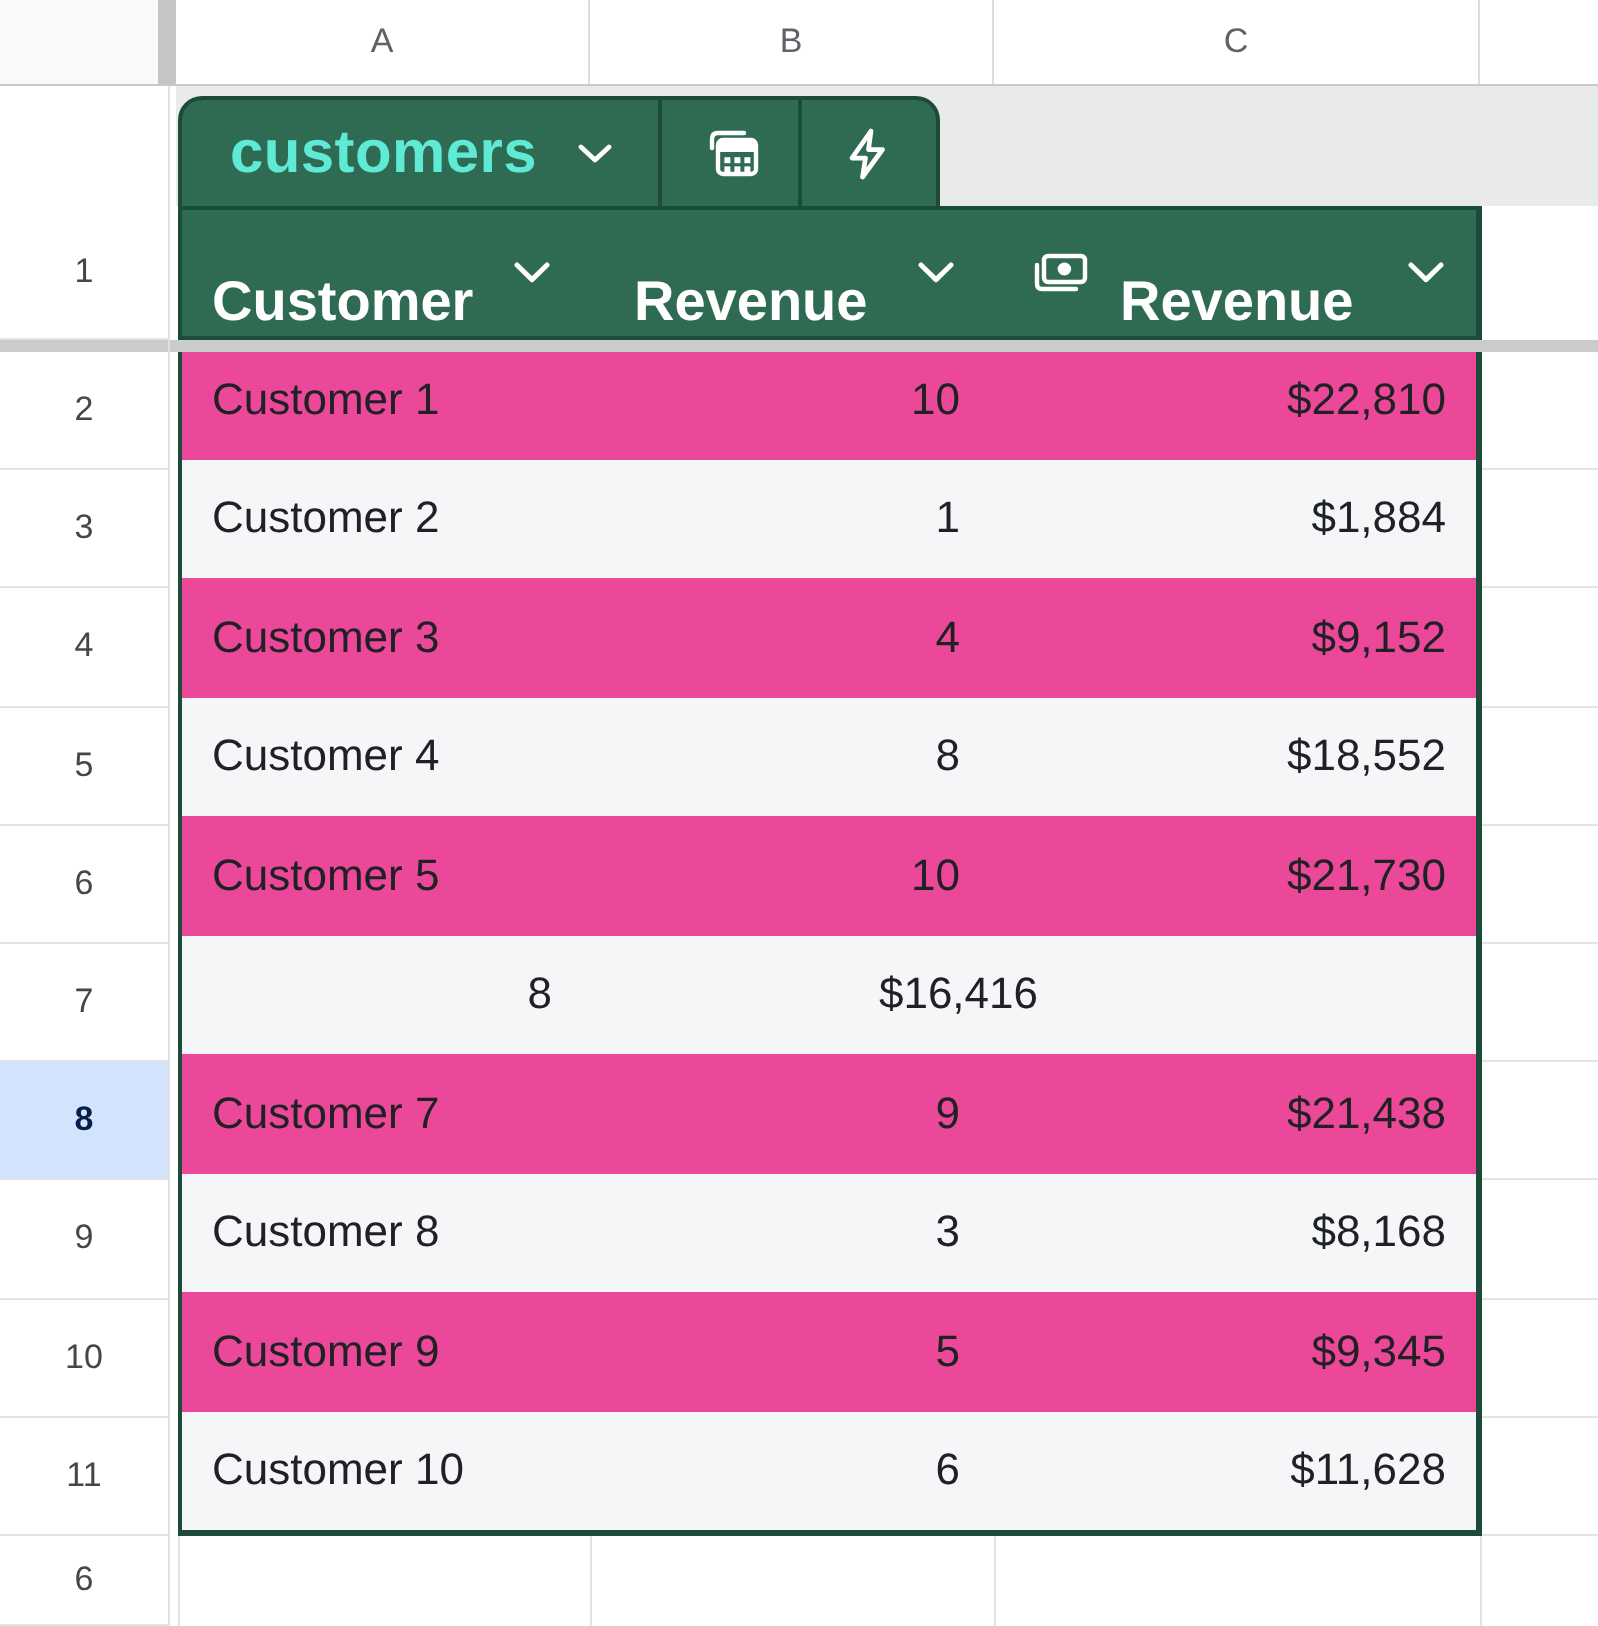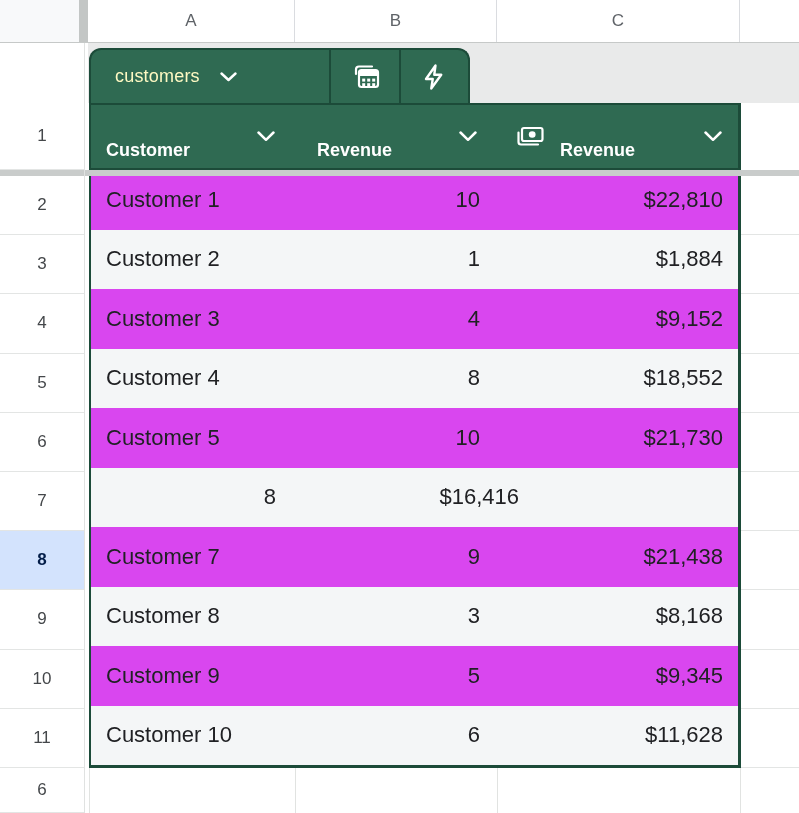--- a/index.html
+++ b/index.html
@@ -12,46 +12,46 @@
   .freeze-col-bar{position:absolute;left:79px;top:0;width:9px;height:42px;background:#c3c6c5;}
   .colhead{position:absolute;top:0;height:42px;display:flex;align-items:center;justify-content:center;
            color:#5f6368;font-size:17px;border-right:1px solid #dadce0;box-sizing:border-box;}
 
   
   .tab-band{position:absolute;left:88px;top:43px;width:711px;height:60px;background:#e9eaea;}
   .table-tab{position:absolute;left:89px;top:48px;width:381px;height:55px;box-sizing:border-box;
              background:var(--green);border:2px solid var(--green-dark);border-bottom:none;
              border-radius:12px 12px 0 0;display:flex;align-items:stretch;overflow:hidden;}
   .tab-name-sec{flex:0 0 214px;display:flex;align-items:center;padding-left:24px;gap:20px;cursor:pointer;}
-  .tab-name{color:#fef9c3;font-size:18px;font-weight:400;letter-spacing:.2px;}
+  .tab-name{color:#5eead4;font-size:30px;font-weight:700;letter-spacing:.2px;}
   .tab-icon-sec{flex:1;display:flex;align-items:center;justify-content:center;border-left:2px solid var(--green-dark);cursor:pointer;}
 
   
   .freeze-row-bar{position:absolute;left:0;top:170px;width:799px;height:6px;background:#c9cccb;}
 
   
   .rowhead{position:absolute;left:0;width:84px;display:flex;align-items:center;justify-content:center;
            color:#44474a;font-size:17px;background:#ffffff;border-bottom:1px solid #e3e5e4;box-sizing:border-box;}
   .rowhead.sel{background:var(--sel-bg);color:var(--sel-text);font-weight:bold;}
   .rowhead-right-border{position:absolute;left:84px;top:43px;width:1px;height:770px;background:#e0e2e1;}
 
   
   .gtable{position:absolute;left:89px;top:103px;width:652px;height:665px;box-sizing:border-box;
           border-left:2px solid var(--green-dark);border-right:3px solid var(--green-dark);border-bottom:3px solid var(--green-dark);
           display:flex;flex-direction:column;}
   .thead{height:67px;flex:0 0 67px;background:var(--green);border-top:2px solid var(--green-dark);border-bottom:2px solid var(--green-dark);
          box-sizing:border-box;display:flex;color:#fff;}
   .hcell{display:flex;align-items:center;justify-content:space-between;box-sizing:border-box;cursor:pointer;}
-  .hcell .hlabel{font-size:18px;font-weight:bold;margin-top:28px;}
+  .hcell .hlabel{font-size:28px;font-weight:bold;margin-top:28px;}
   .hcell-a{width:204px;padding:0 20px 0 15px;}
   .hcell-b{width:202px;padding:0 20px 0 22px;}
   .hcell-c{width:241px;padding:0 16px 0 18px;}
   .hleft{display:flex;align-items:center;gap:14px;justify-content:center;}
   .tbody{flex:1;display:flex;flex-direction:column;}
-  .trow{flex:1;display:flex;background:#d946ef;}
+  .trow{flex:1;display:flex;background:#ec4899;}
   .trow:nth-child(even){background:var(--banding);}
   .tcell{display:flex;align-items:center;box-sizing:border-box;font-size:22px;color:#202124;cursor:cell;}
   .tcell-a{width:204px;padding-left:15px;}
   .tcell-b{width:202px;justify-content:flex-end;padding-right:17px;}
   .tcell-c{width:241px;justify-content:flex-end;padding-right:15px;}
 
   
   .right-cell{position:absolute;left:741px;width:58px;border-bottom:1px solid #e3e5e4;box-sizing:border-box;background:#fff;}
   .v-grid{position:absolute;top:768px;height:45px;width:1px;background:#e1e3e1;}
 

